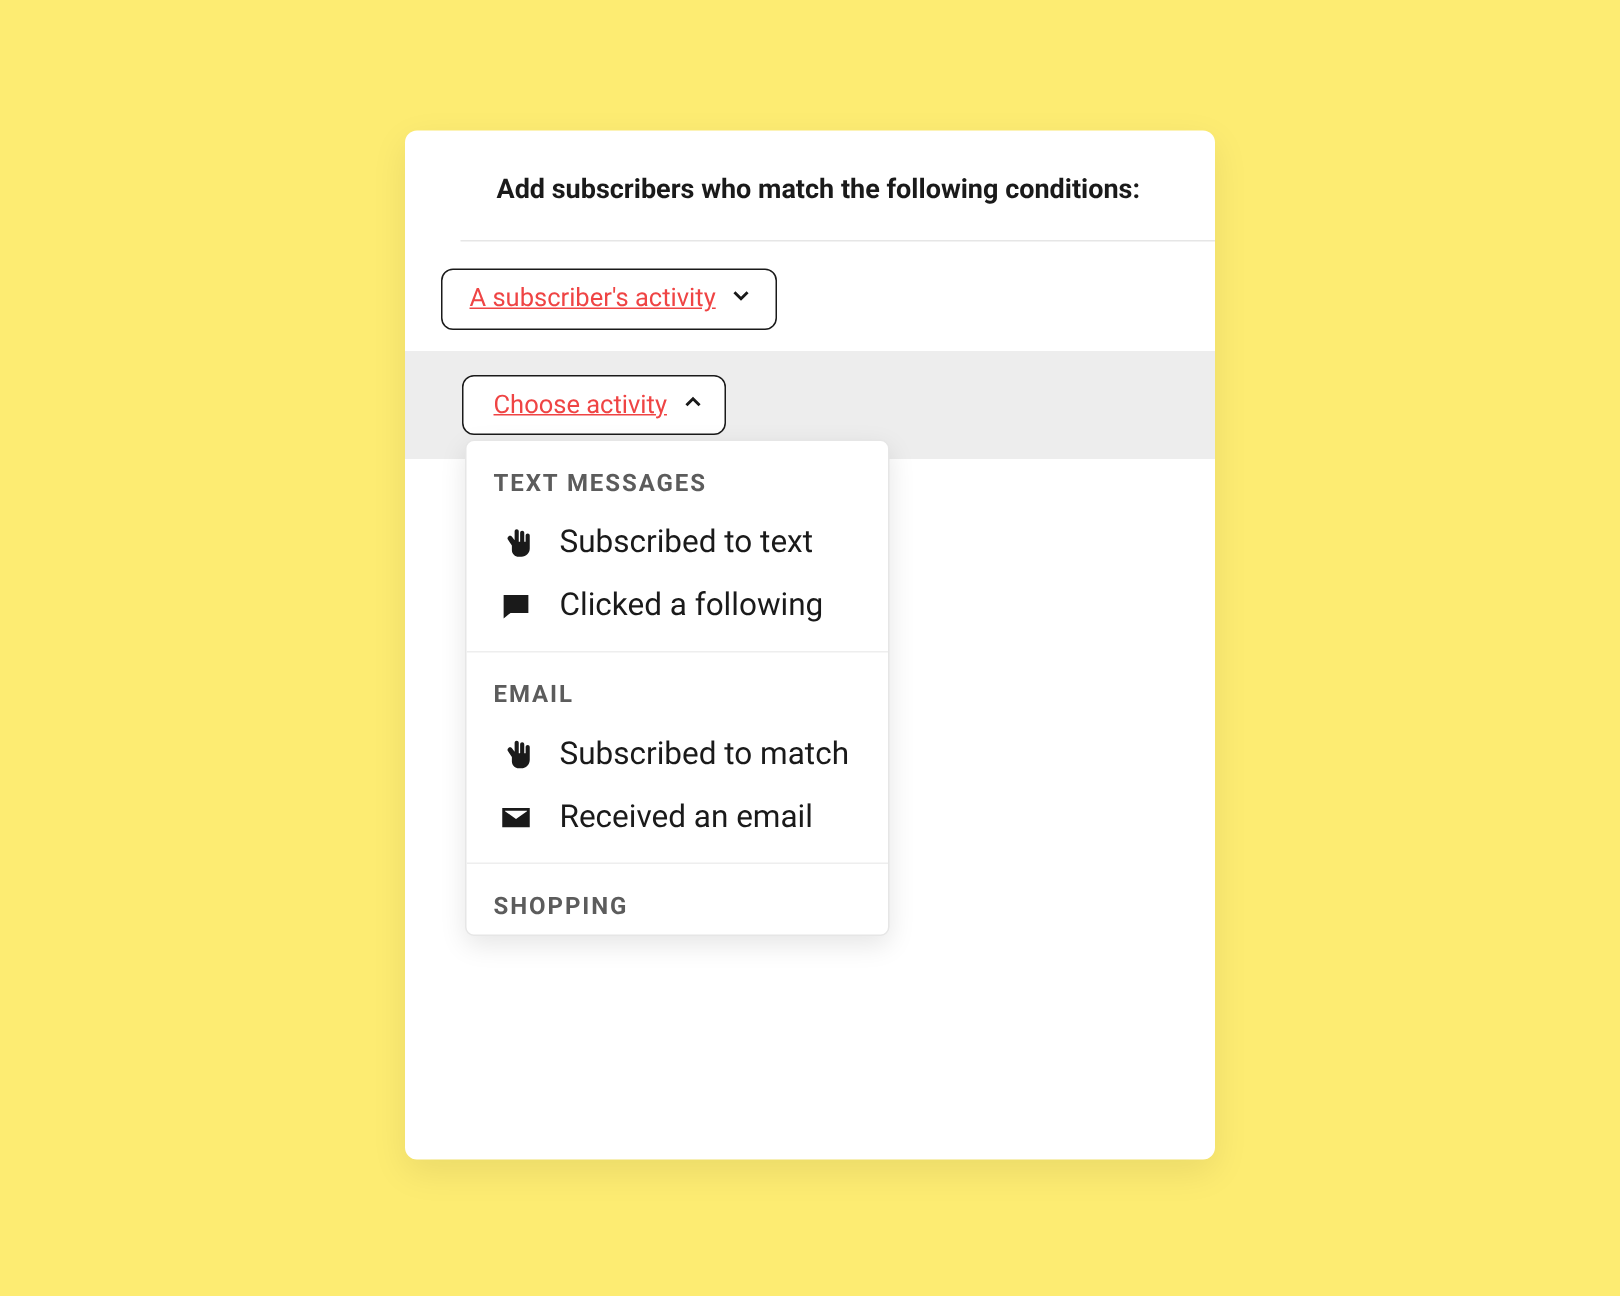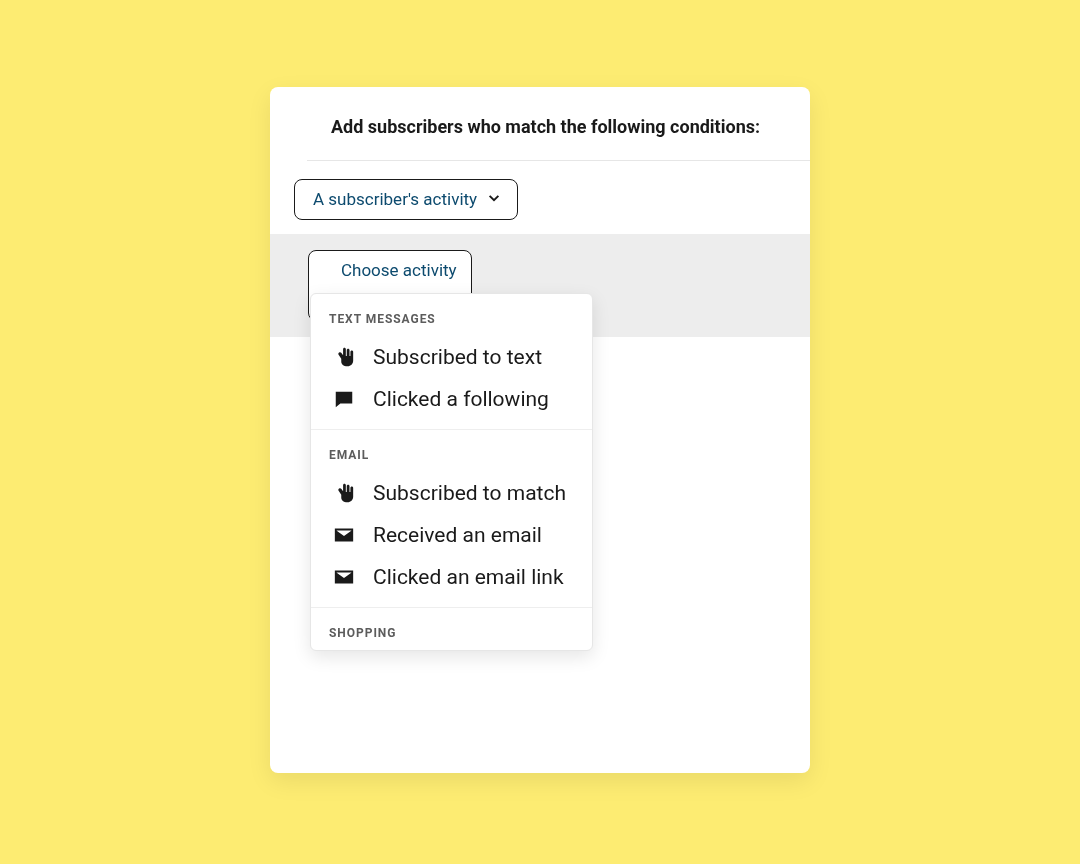--- a/index.html
+++ b/index.html
@@ -42,41 +42,41 @@
   }
   .select-btn {
     display: inline-flex;
     align-items: flex-end;
     gap: 10px;
     border: 1.5px solid #1a1a1a;
     border-radius: 8px;
     background: #ffffff;
     padding: 9px 16px 9px 18px;
     font-size: 17px;
-    color: #0c4a6e;
+    color: #ef4444;
     cursor: pointer;
     user-select: none;
     line-height: 1.2;
+    text-decoration: underline;
   }
   .select-btn svg {
     width: 14px;
     height: 14px;
     stroke: #1a1a1a;
     stroke-width: 2.2;
     fill: none;
   }
   .row-secondary {
     background: #ededed;
     padding: 16px 24px 16px 38px;
     position: relative;
   }
   .row-secondary .select-btn {
     background: #ffffff;
-    padding: 9px 14px 9px 32px;
-    flex-direction: column;
+    padding: 9px 14px 9px 20px;
   }
   .dropdown {
     position: absolute;
     left: 310px;
     top: 293px;
     width: 283px;
     max-height: 444px;
     overflow: hidden;
     background: #ffffff;
     border: 1px solid #e6e6e6;
@@ -84,21 +84,21 @@
     box-shadow: 0 6px 18px rgba(0,0,0,0.10);
     z-index: 10;
   }
   .dropdown-group {
     border-bottom: 1px solid #eeeeee;
   }
   .dropdown-group:last-child {
     border-bottom: none;
   }
   .group-label {
-    font-size: 12px;
+    font-size: 16px;
     font-weight: 700;
     letter-spacing: 0.08em;
     color: #5c5c5c;
     padding: 18px 18px 10px 18px;
     text-transform: uppercase;
   }
   .option {
     display: flex;
     align-items: center;
     gap: 18px;
@@ -190,27 +190,19 @@
       <span>Subscribed to match</span>
     </div>
     <div class="option">
       <span class="icon">
         <svg viewBox="0 0 24 24">
             <path d="M2 5h20v14H2V5zm2 2v.4l8 5.6 8-5.6V7H4z"></path>
           </svg>
       </span>
       <span>Received an email</span>
     </div>
-    <div class="option">
-      <span class="icon">
-        <svg viewBox="0 0 24 24">
-            <path d="M2 5h20v14H2V5zm2 2v.4l8 5.6 8-5.6V7H4z"></path>
-          </svg>
-      </span>
-      <span>Clicked an email link</span>
-    </div>
   </div>
 
   <div class="dropdown-group">
     <div class="group-label">SHOPPING</div>
   </div>
 
 </div>
 
 </body></html>

